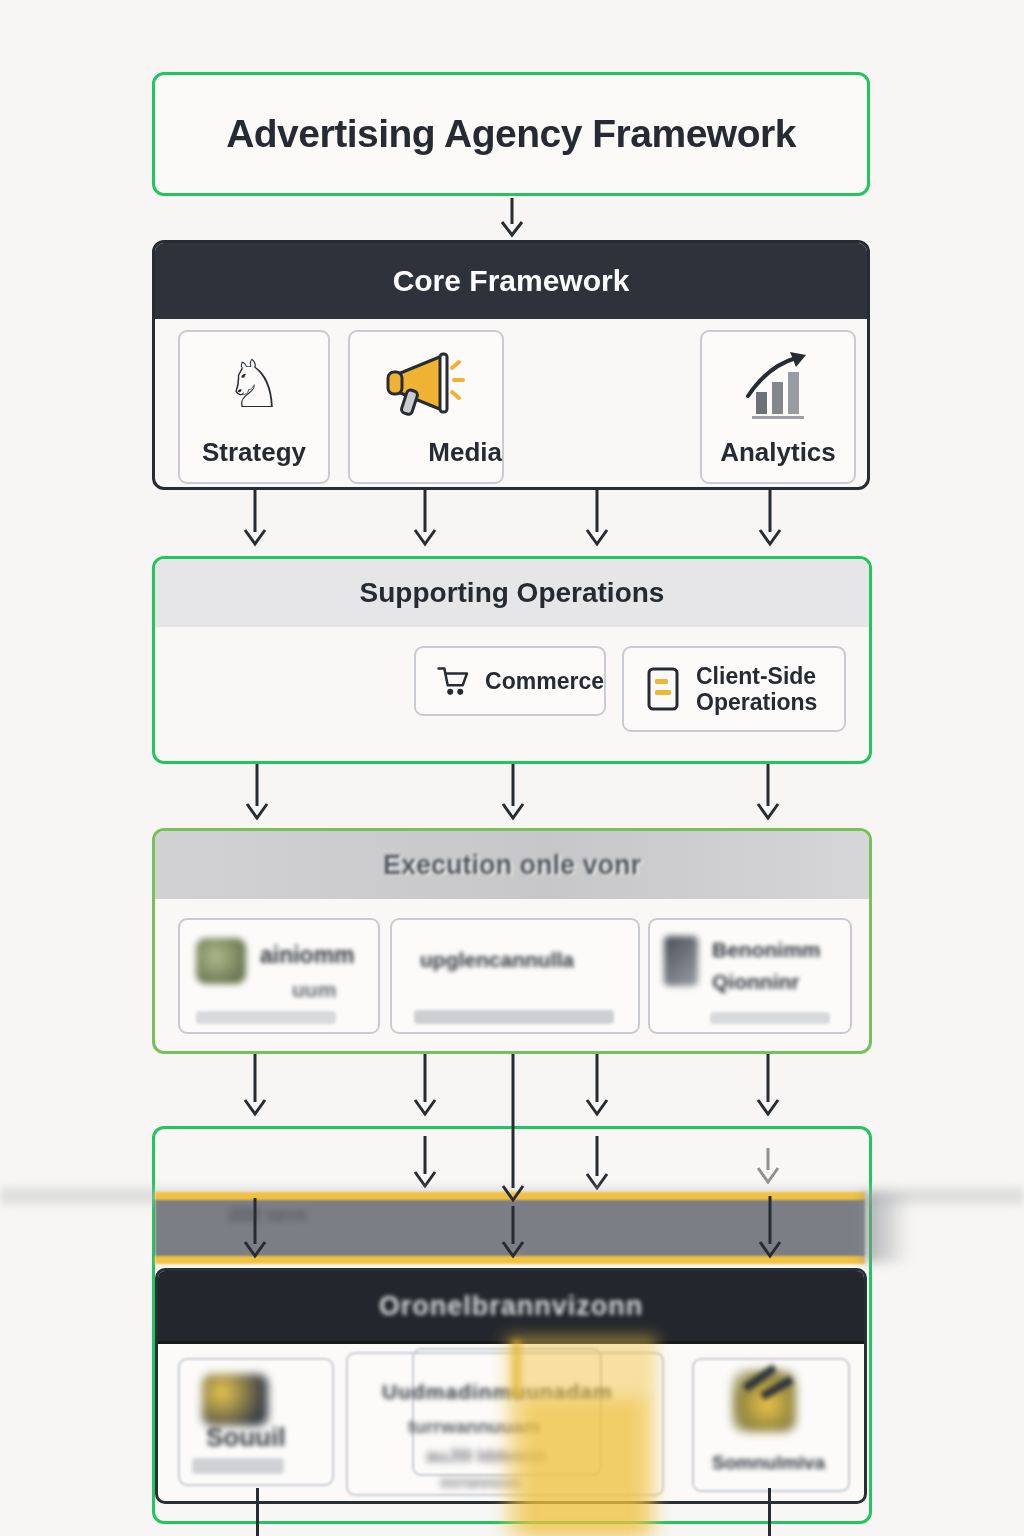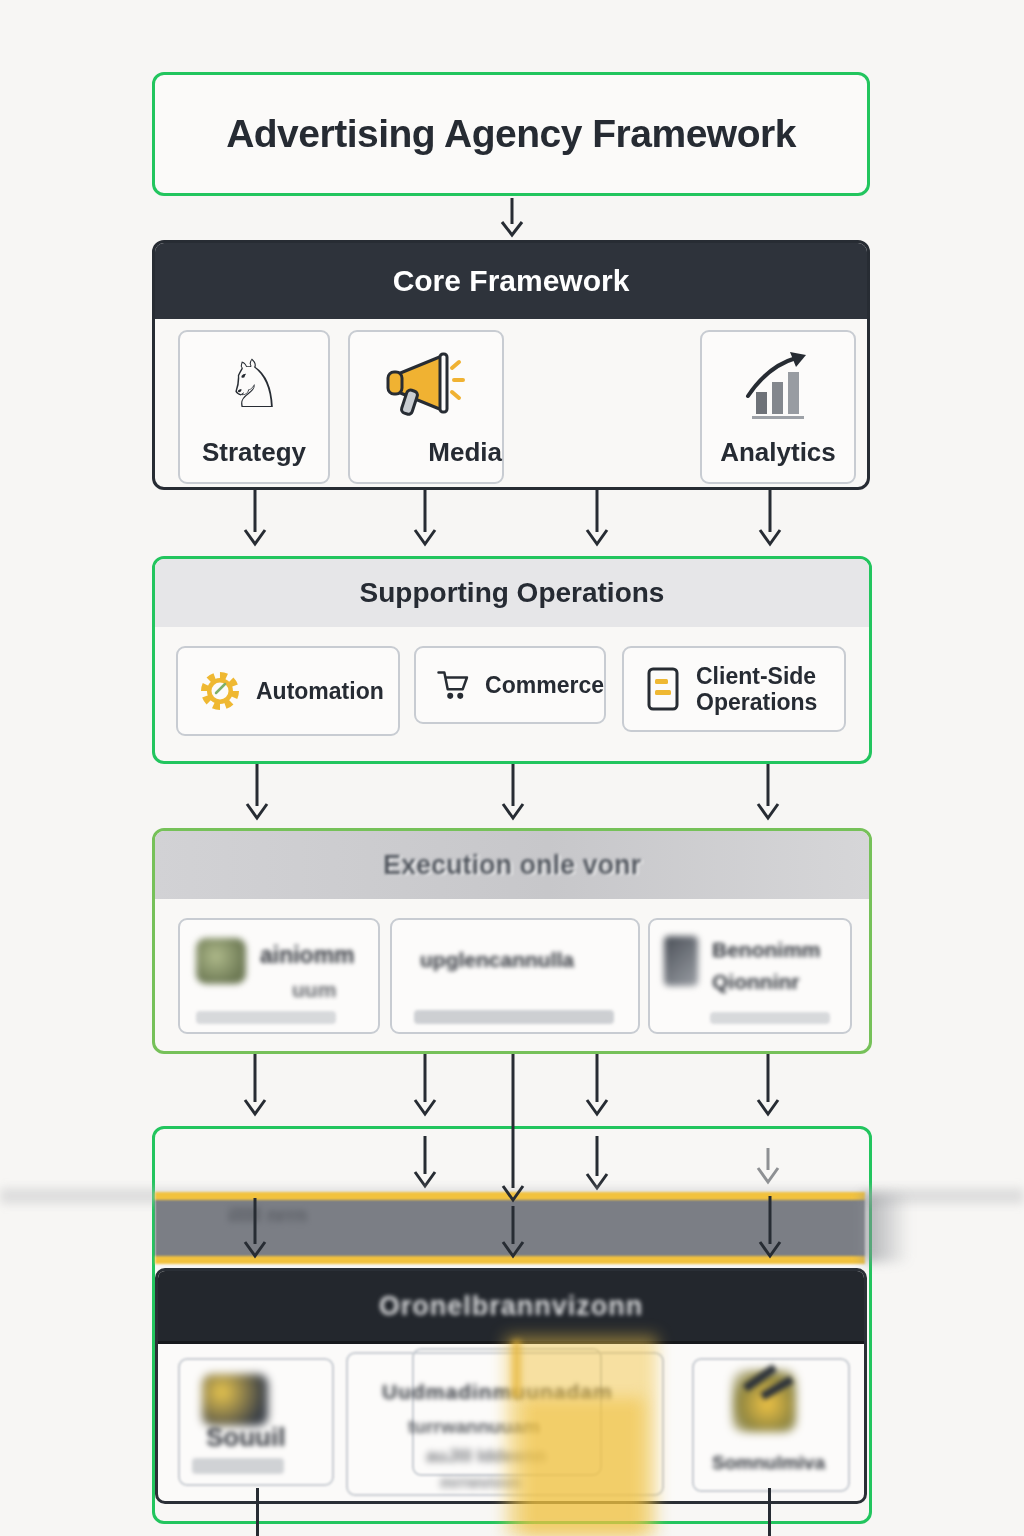--- a/index.html
+++ b/index.html
@@ -118,30 +118,21 @@
       <line x1="13" y1="0" x2="13" y2="42"></line>
       <polyline points="3,40 13,54 23,40"></polyline>
     </svg>
 
   <div class="outline-box b-amber" style="left:152px;top:556px;width:714px;height:202px;">
     <div class="section-header" style="height:68px;background:#E6E6E8;color:#262B33;font-size:28px;">
       <span>Supporting Operations</span>
     </div>
   </div>
 
-  <div class="card sup-card" style="left:176px;top:646px;width:224px;height:90px;">
-    <svg width="44" height="44" viewBox="0 0 44 44">
-      <circle cx="22" cy="22" r="15" fill="none" stroke="#EFB832" stroke-width="8" stroke-dasharray="6.5 5.2"></circle>
-      <circle cx="22" cy="22" r="13" fill="#EFB832"></circle>
-      <circle cx="22" cy="22" r="8.5" fill="#FCFBFA"></circle>
-      <path d="M18 24 L27 15" stroke="#7FB069" stroke-width="2.5" stroke-linecap="round"></path>
-    </svg>
-    <span class="sup-label">Automation</span>
-  </div>
-  <div class="card sup-card" style="left:414px;top:646px;width:192px;height:78px;">
+  <div class="card sup-card" style="left:414px;top:646px;width:192px;height:70px;">
     <svg width="42" height="42" viewBox="0 0 42 42">
       <path d="M3 6 H10 L14 26 H32 L37 12 H12" fill="none" stroke="#272C33" stroke-width="3" stroke-linejoin="round" stroke-linecap="round"></path>
       <circle cx="17" cy="34" r="3.6" fill="#272C33"></circle>
       <circle cx="29" cy="34" r="3.6" fill="#272C33"></circle>
     </svg>
     <span class="sup-label">Commerce</span>
   </div>
   <div class="card sup-card" style="left:622px;top:646px;width:224px;height:86px;">
     <svg width="38" height="46" viewBox="0 0 38 46">
       <rect x="5" y="3" width="28" height="40" rx="4" fill="#FCFBFA" stroke="#272C33" stroke-width="3"></rect>

